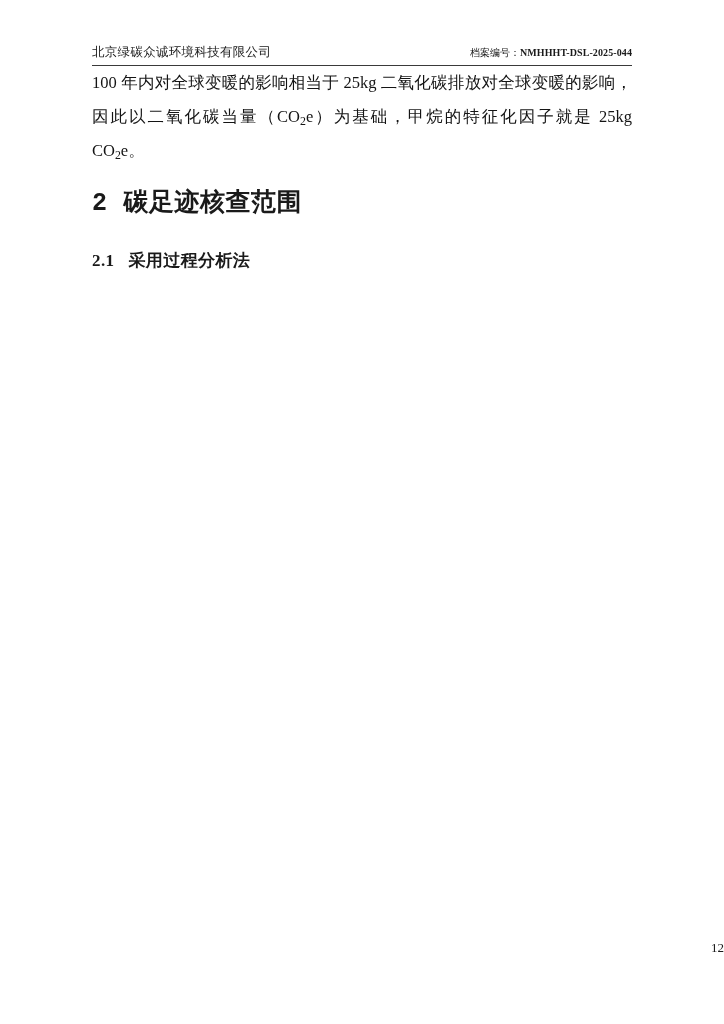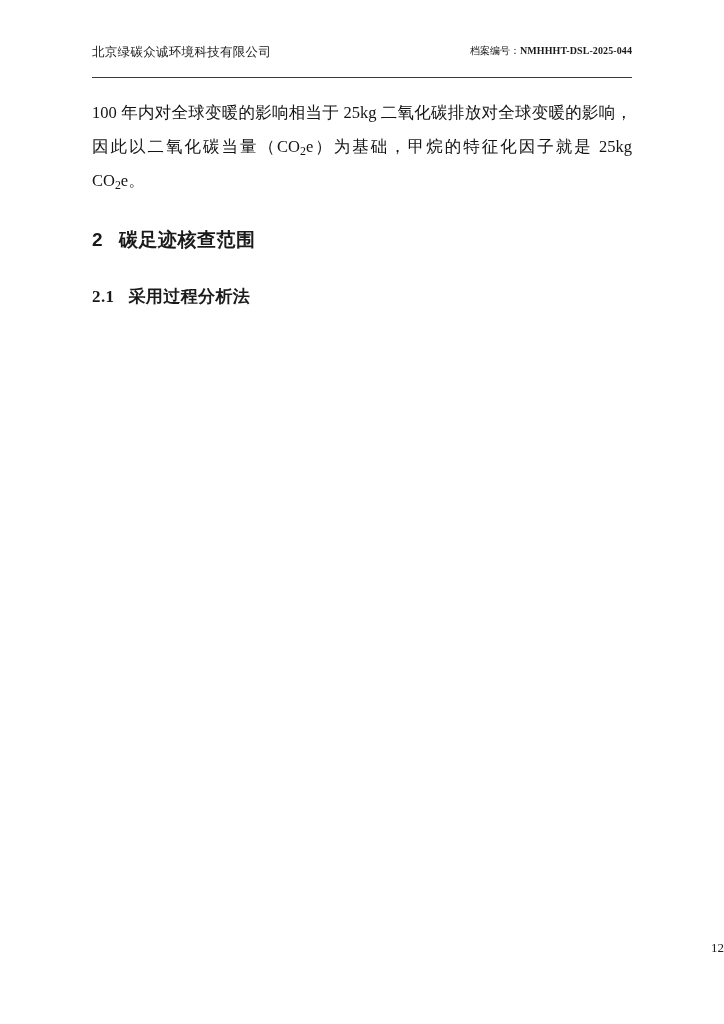--- a/index.html
+++ b/index.html
@@ -20,22 +20,22 @@
   .content {
     position: absolute;
     left: 92px;
     top: 44px;
     width: 540px;
   }
   
   .header {
     display: flex;
     justify-content: space-between;
-    align-items: flex-start;
-    padding-bottom: 16px;
+    align-items: center;
+    padding-bottom: 4px;
     border-bottom: 1.2px solid #3a3a3a;
   }
   .header-left {
     font-size: 12.5px;
     letter-spacing: 0.3px;
     color: #1a1a1a;
     font-family: "Liberation Serif", "DejaVu Serif", serif;
   }
   .header-right {
     font-size: 10px;
@@ -53,38 +53,37 @@
   
   .para {
     font-size: 16.5px;
     line-height: 34px;
     text-align: justify;
     text-justify: inter-ideograph;
     margin: 0;
     color: #141414;
   }
   .para-first {
-    margin-top: 18px;
   }
   .indent {
     text-indent: 2em;
   }
   .sub {
     font-size: 0.72em;
     vertical-align: -0.28em;
     line-height: 0;
   }
   
   h2.h-1 {
-    font-size: 19px;
+    font-size: 25px;
     font-weight: bold;
-    margin: 26px 0 0 0;
+    margin: 20px 0 0 0;
     line-height: 32px;
     letter-spacing: 0.5px;
-    font-family: Liberation Sans, sans-serif;
+    font-family: Liberation Mono, monospace;
   }
   h2.h-1 .num {
     margin-right: 16px;
   }
   h3.h-2 {
     font-size: 17px;
     font-weight: bold;
     margin: 26px 0 0 0;
     line-height: 30px;
     letter-spacing: 0.4px;

